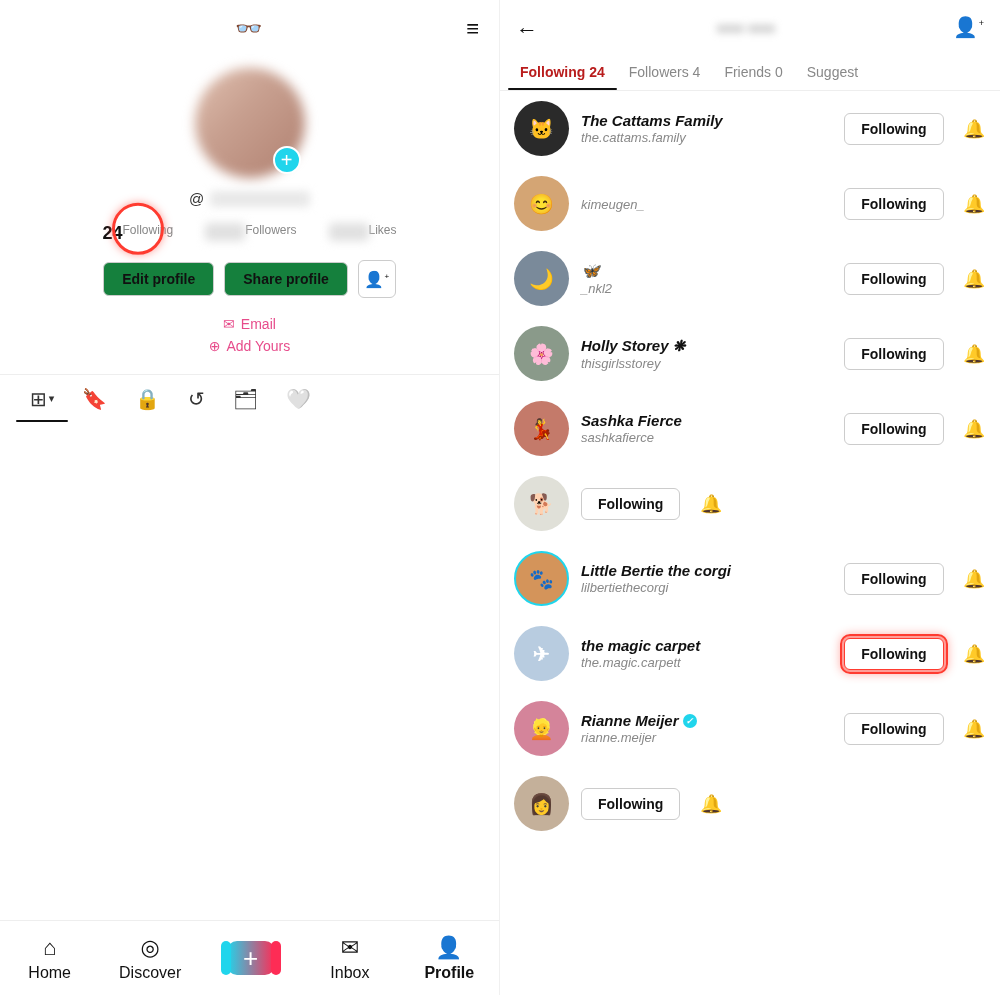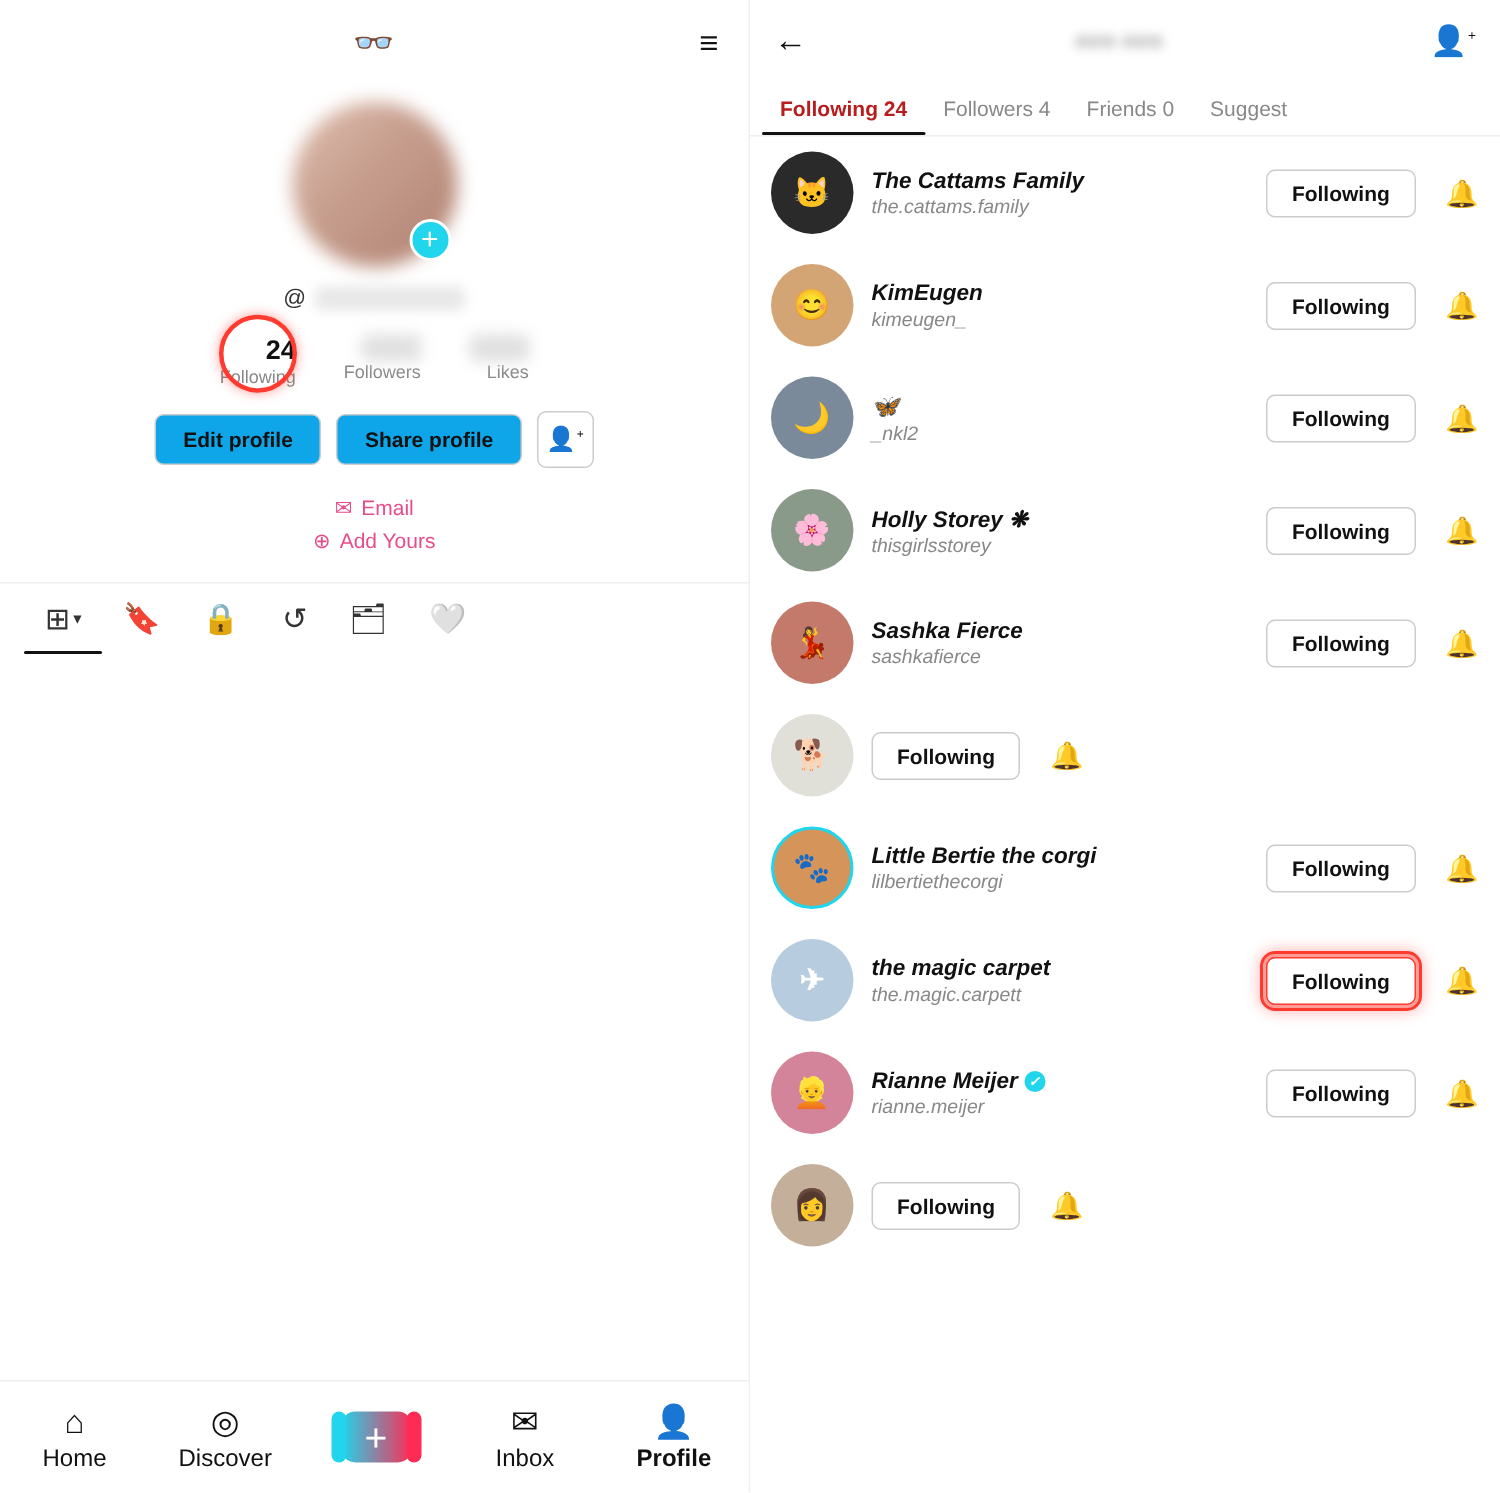--- a/index.html
+++ b/index.html
@@ -91,22 +91,21 @@
     }
 
     .stats-row {
       display: flex;
       gap: 32px;
       margin-bottom: 16px;
       align-items: flex-start;
     }
     .stat-item {
       display: flex;
-      flex-direction: column;
-      align-items: flex-end;
+      align-items: flex-start;
       position: relative;
     }
     .stat-number {
       font-size: 18px;
       font-weight: 700;
       color: #111;
     }
     .stat-label {
       font-size: 12px;
       color: #888;
@@ -131,21 +130,21 @@
     }
 
     .action-buttons {
       display: flex;
       gap: 10px;
       margin-bottom: 18px;
       align-items: center;
     }
     .btn-outline {
       border: 1.5px solid #ccc;
-      background: #0ea5e9;
+      background: #15803d;
       border-radius: 6px;
       padding: 8px 18px;
       font-size: 14px;
       font-weight: 600;
       color: #111;
       cursor: pointer;
     }
     .btn-icon-circle {
       width: 38px;
       height: 38px;
@@ -567,21 +566,20 @@
         <div class="following-info">
           <div class="following-name">The Cattams Family</div>
           <div class="following-handle">the.cattams.family</div>
         </div>
         <button class="following-btn">Following</button>
         <span class="bell-icon" style="font-size: 18px; color: rgb(204, 204, 204);">🔔</span>
       </div>
       <div class="following-item">
         <div class="following-avatar" style="background: rgb(212, 165, 116); font-size: 20px;">😊</div>
         <div class="following-info">
-          <div class="following-name">KimEugen</div>
           <div class="following-handle">kimeugen_</div>
         </div>
         <button class="following-btn">Following</button>
         <span class="bell-icon" style="font-size: 18px; color: rgb(204, 204, 204);">🔔</span>
       </div>
       <div class="following-item">
         <div class="following-avatar" style="background: rgb(122, 138, 154); font-size: 20px;">🌙</div>
         <div class="following-info">
           <div class="following-name">🦋</div>
           <div class="following-handle">_nkl2</div>

